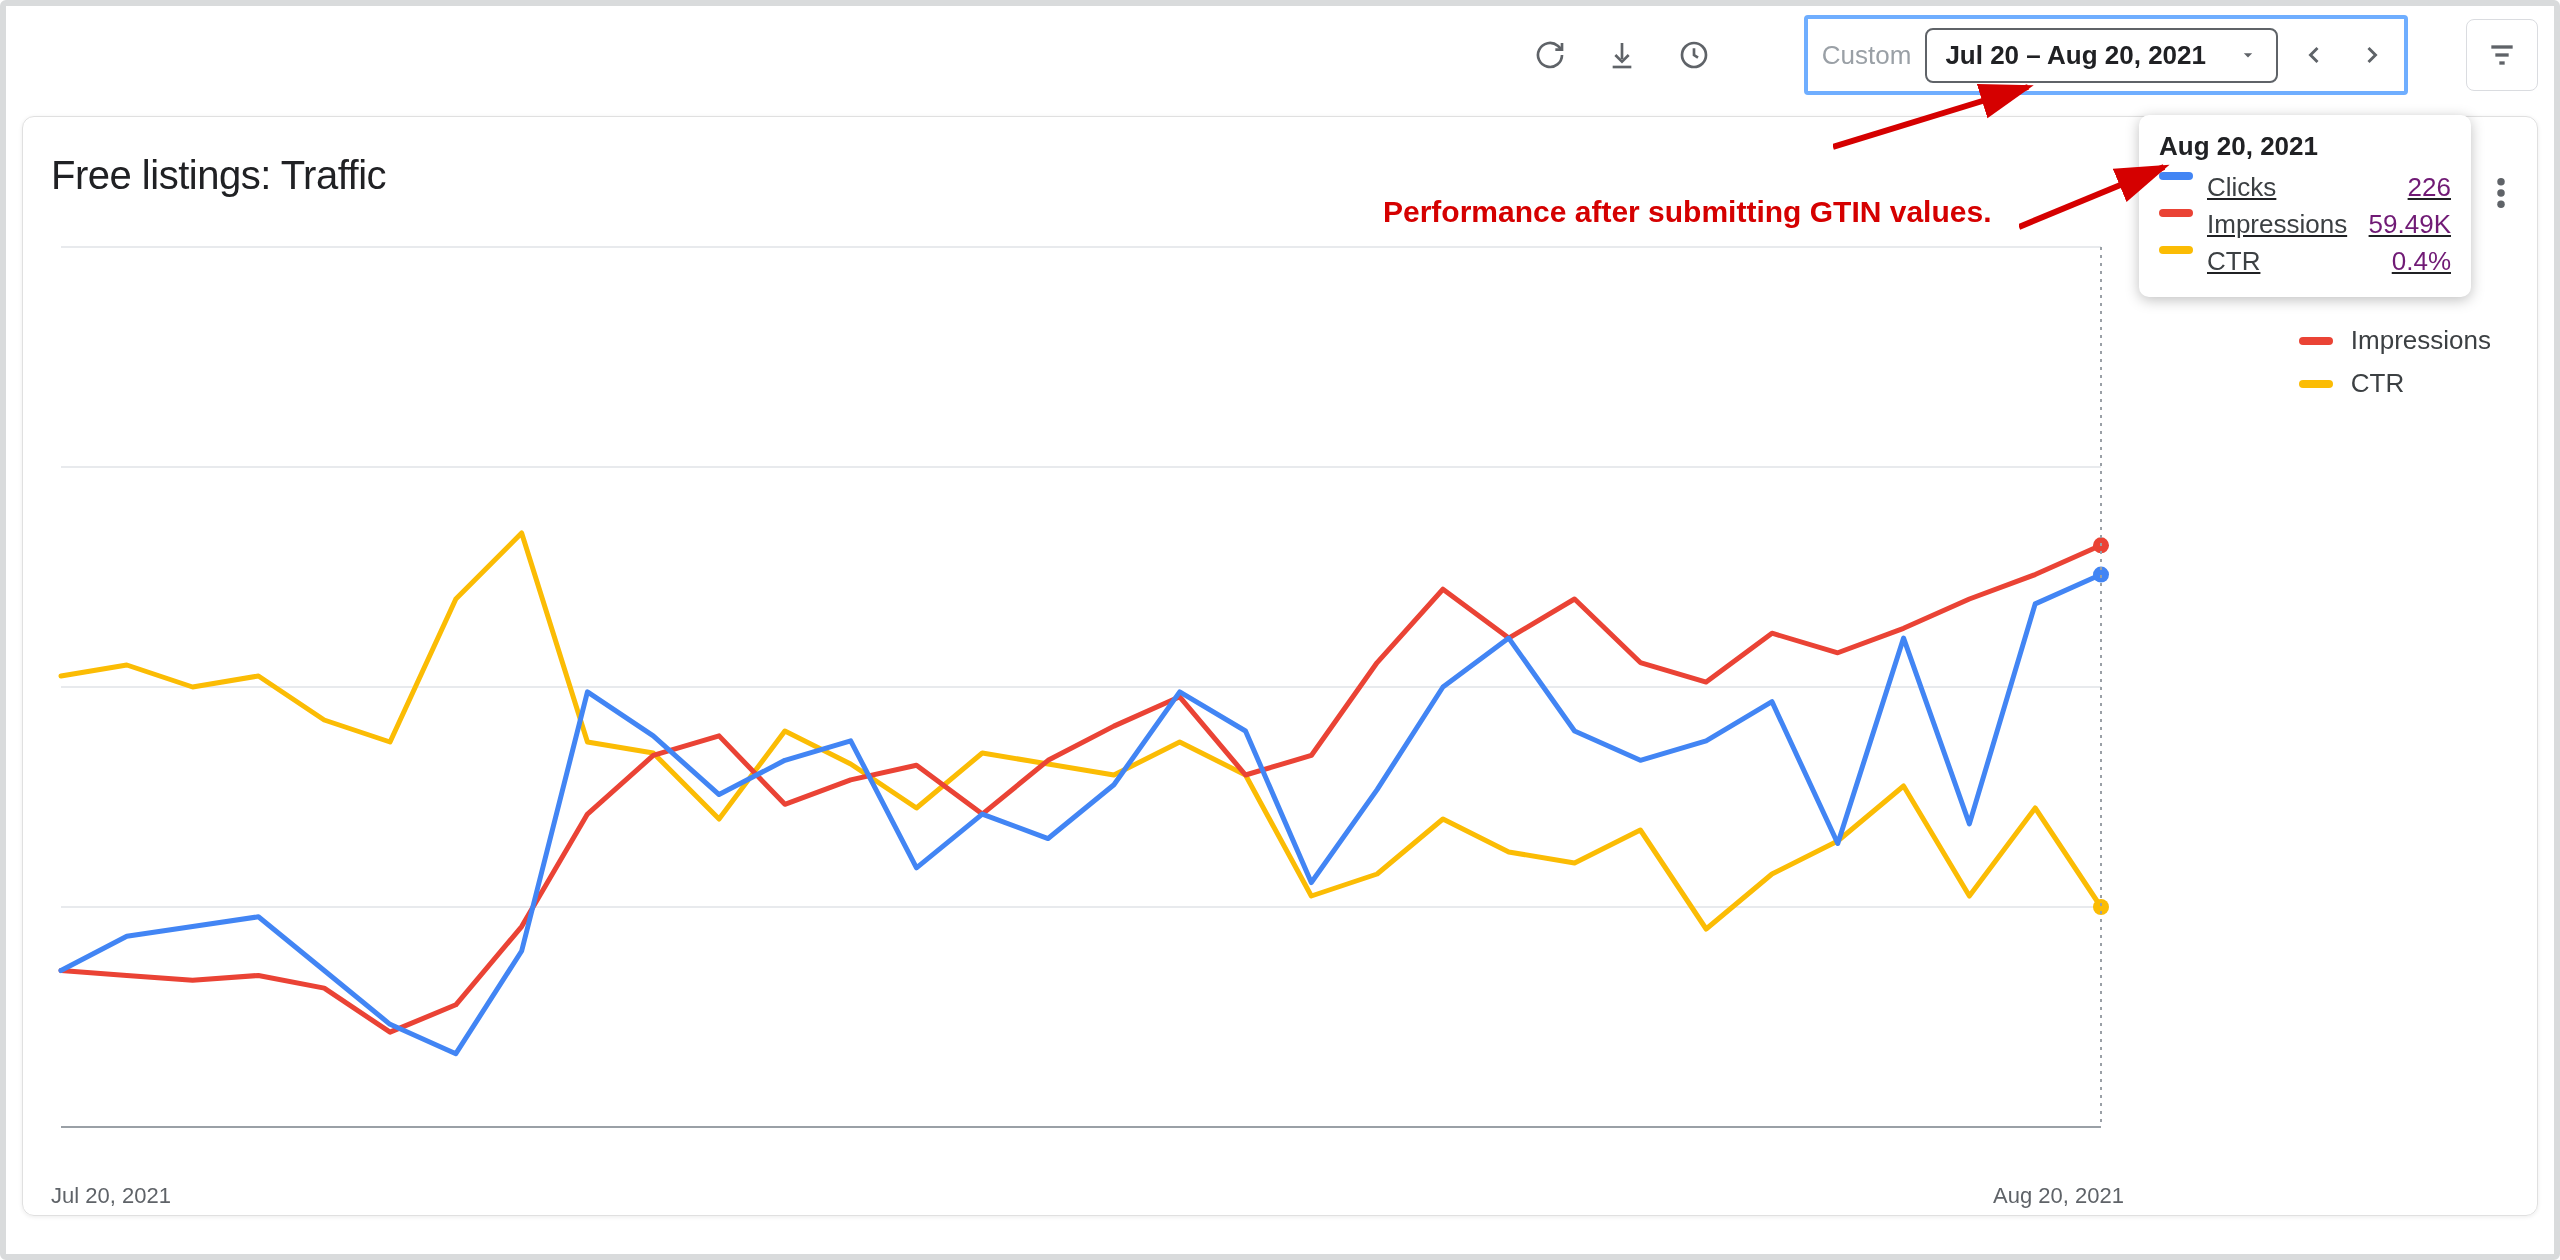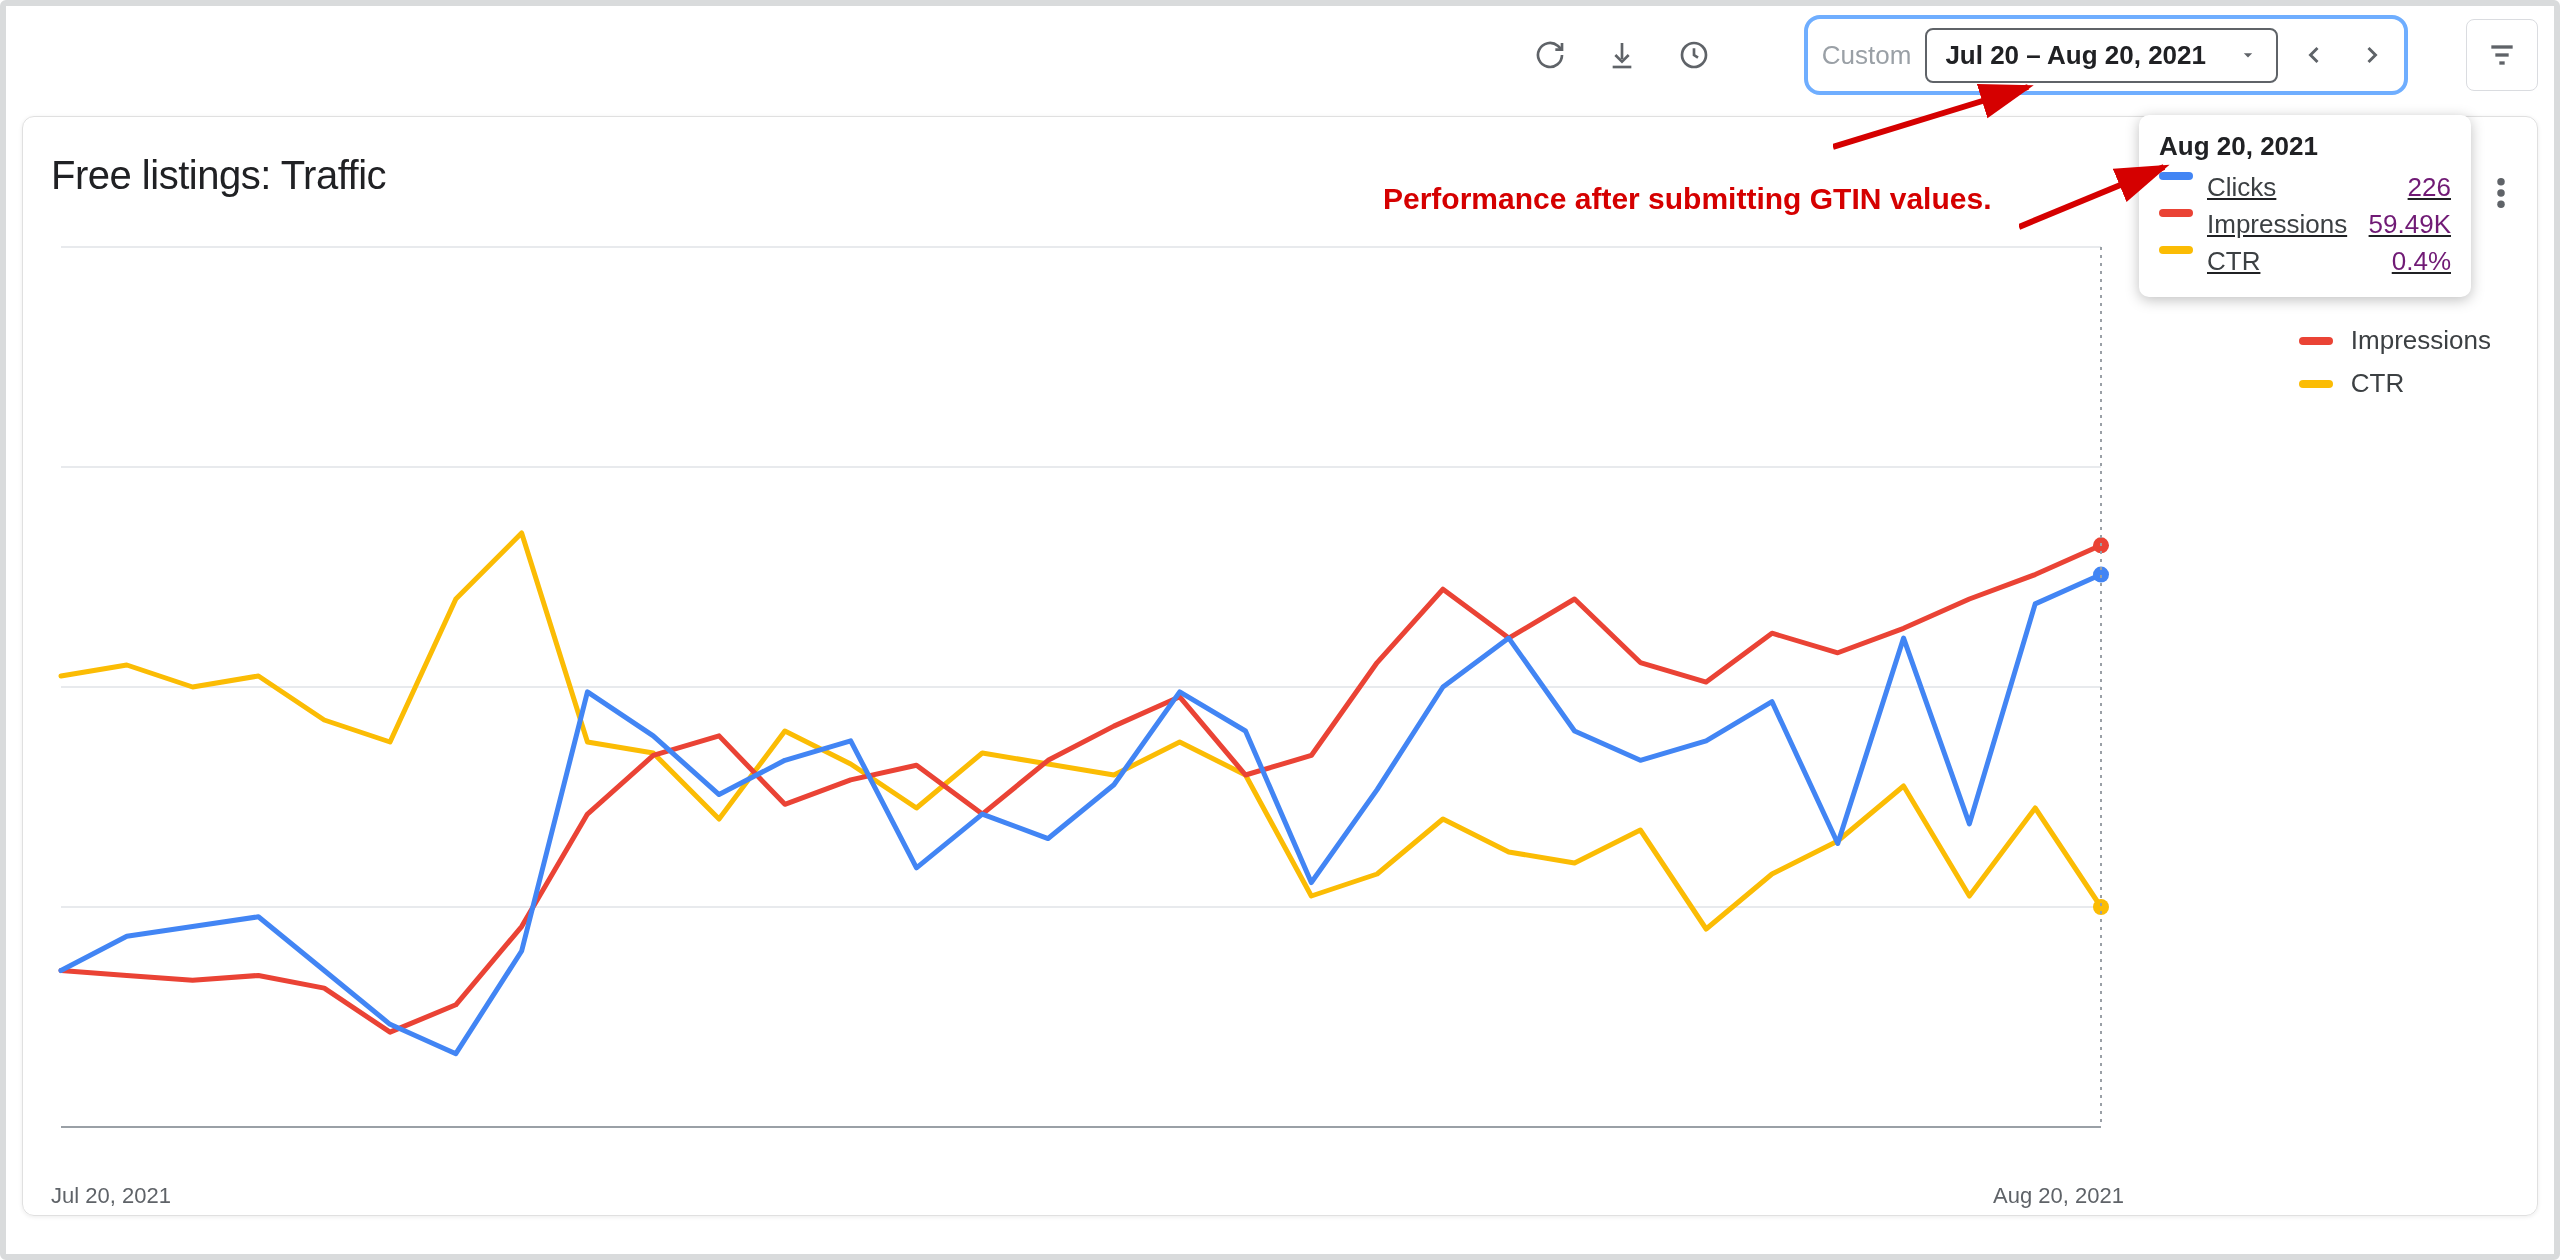--- a/index.html
+++ b/index.html
@@ -33,21 +33,21 @@
     display: flex;
     align-items: center;
     justify-content: center;
     color: #5f6368;
     cursor: pointer;
   }
   .date-cluster {
     display: flex;
     align-items: center;
     border: 4px solid #6faeff;
-    border-radius: 16px;
+    border-radius: 4px;
     padding: 0 10px 0 14px;
     height: 72px;
     gap: 14px;
   }
   .custom-label {
     color: #9aa0a6;
     font-size: 26px;
   }
   .date-box {
     border: 2px solid #5f6368;
@@ -168,21 +168,21 @@
     gap: 14px;
     margin-bottom: 6px;
     text-decoration: underline;
   }
   .tooltip-row .label { flex: 1; color:#3c4043; }
   .tooltip-row .val { color:#701a75; }
 
   .annotation {
     position: absolute;
     left: 1360px;
-    top: 65px;
+    top: 78px;
     color: #d50000;
     font-weight: 800;
     font-size: 30px;
   }
   .arrow1, .arrow2 { position: absolute; }
 </style>
 </head>
 <body>
 
 <div class="outer">

